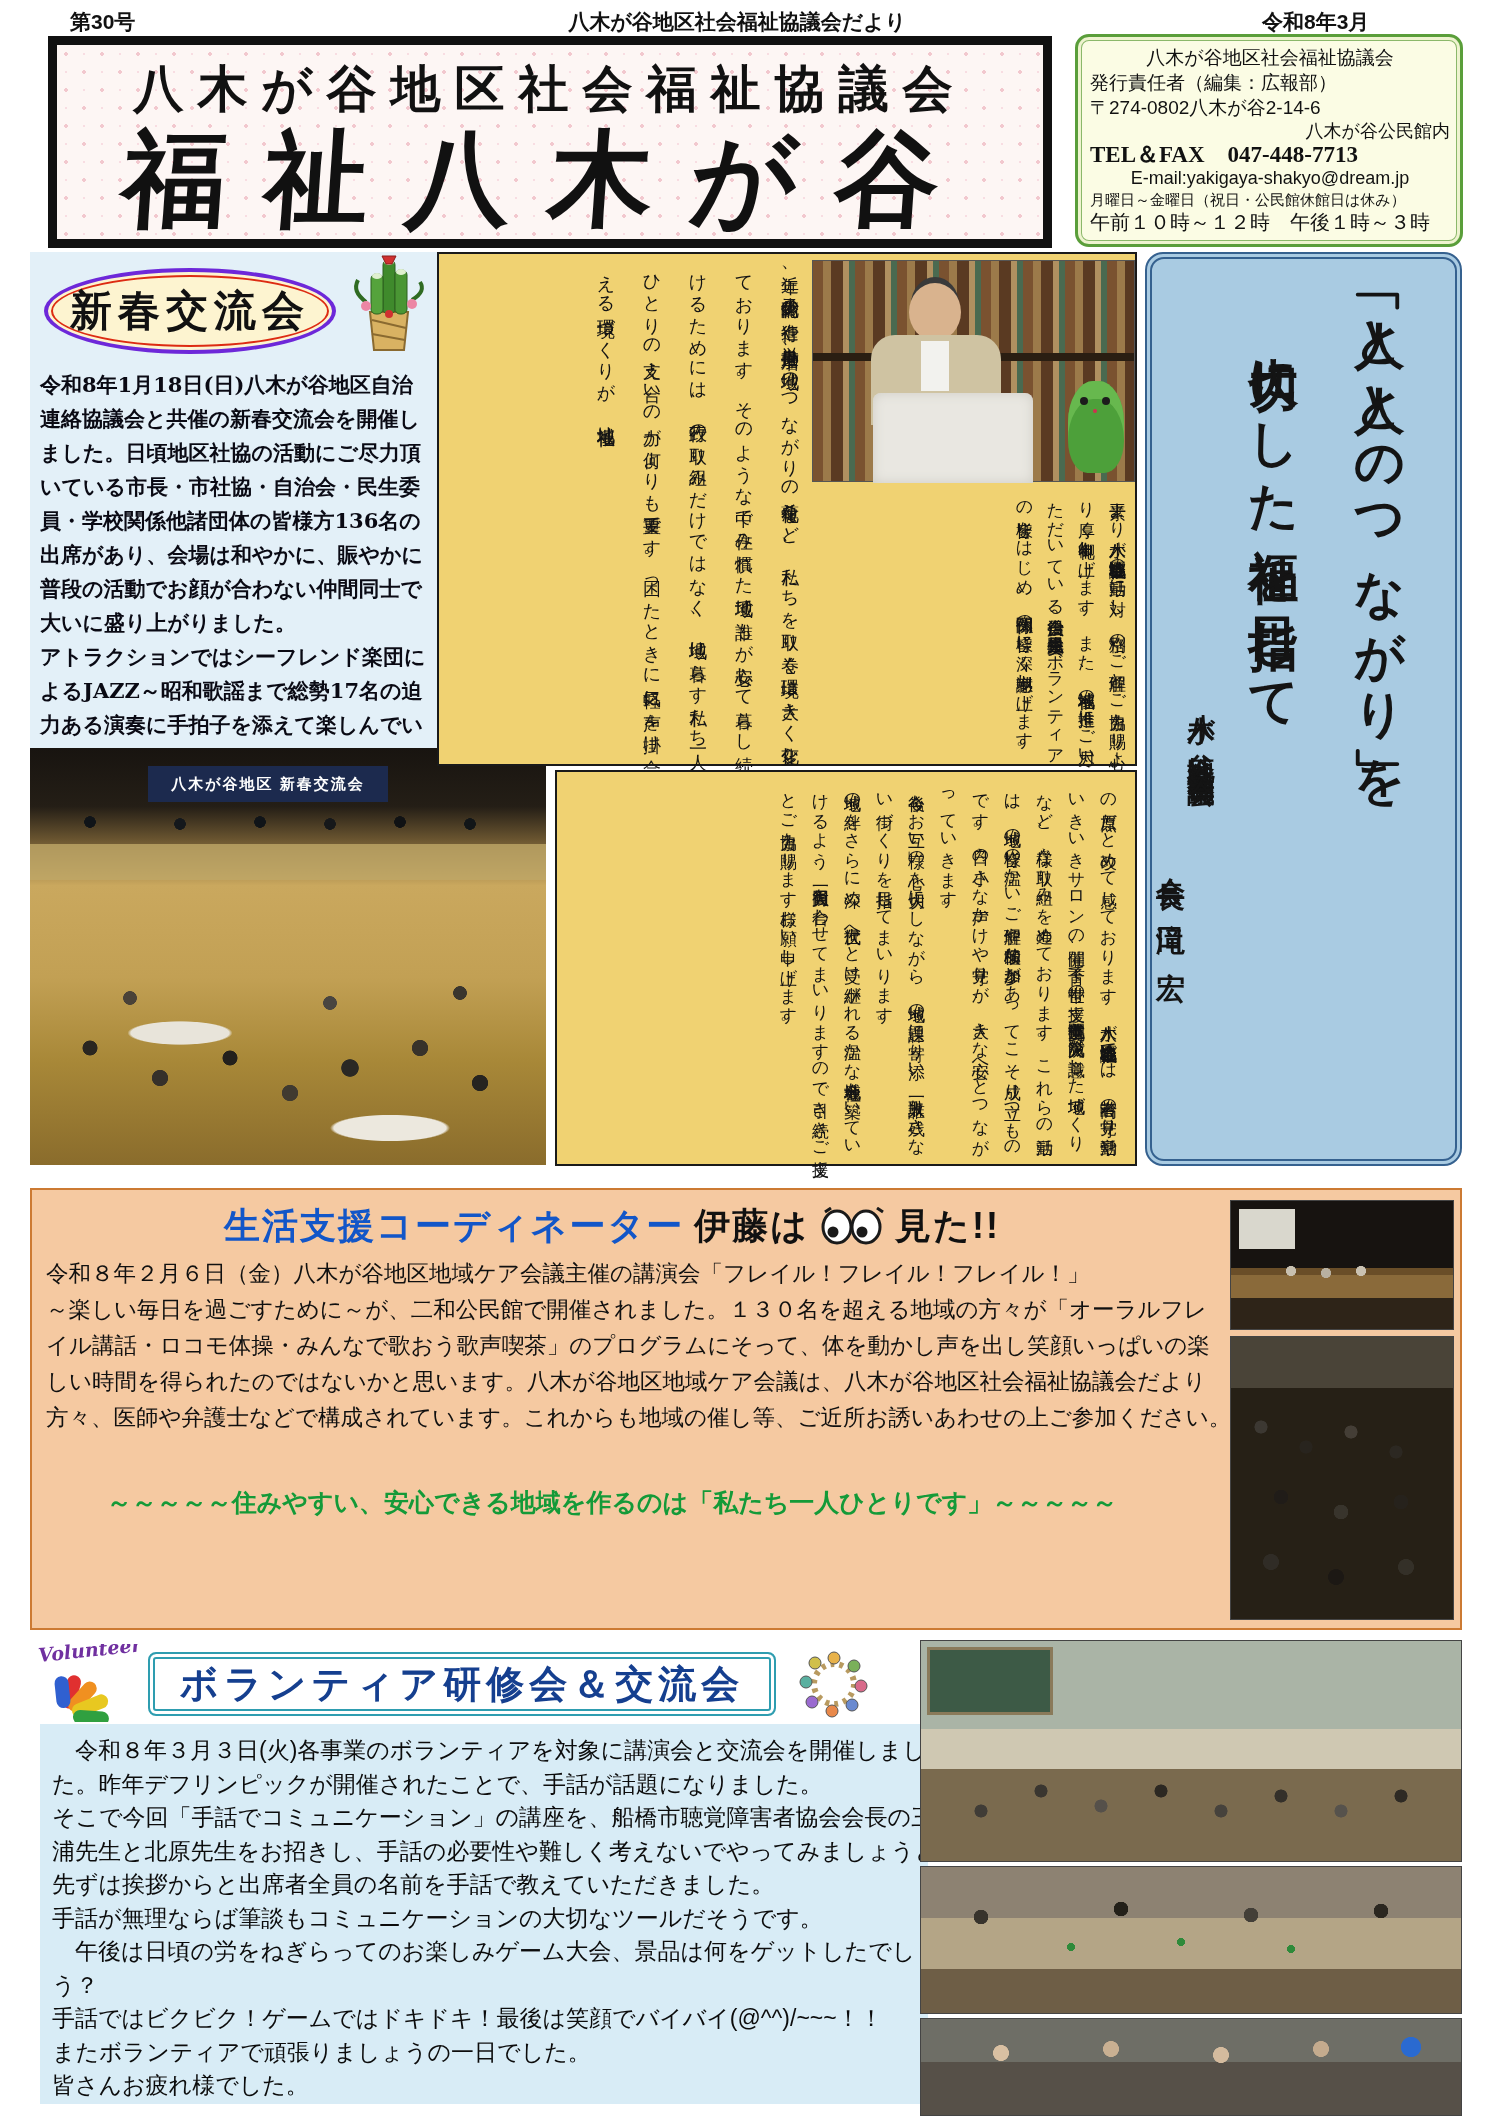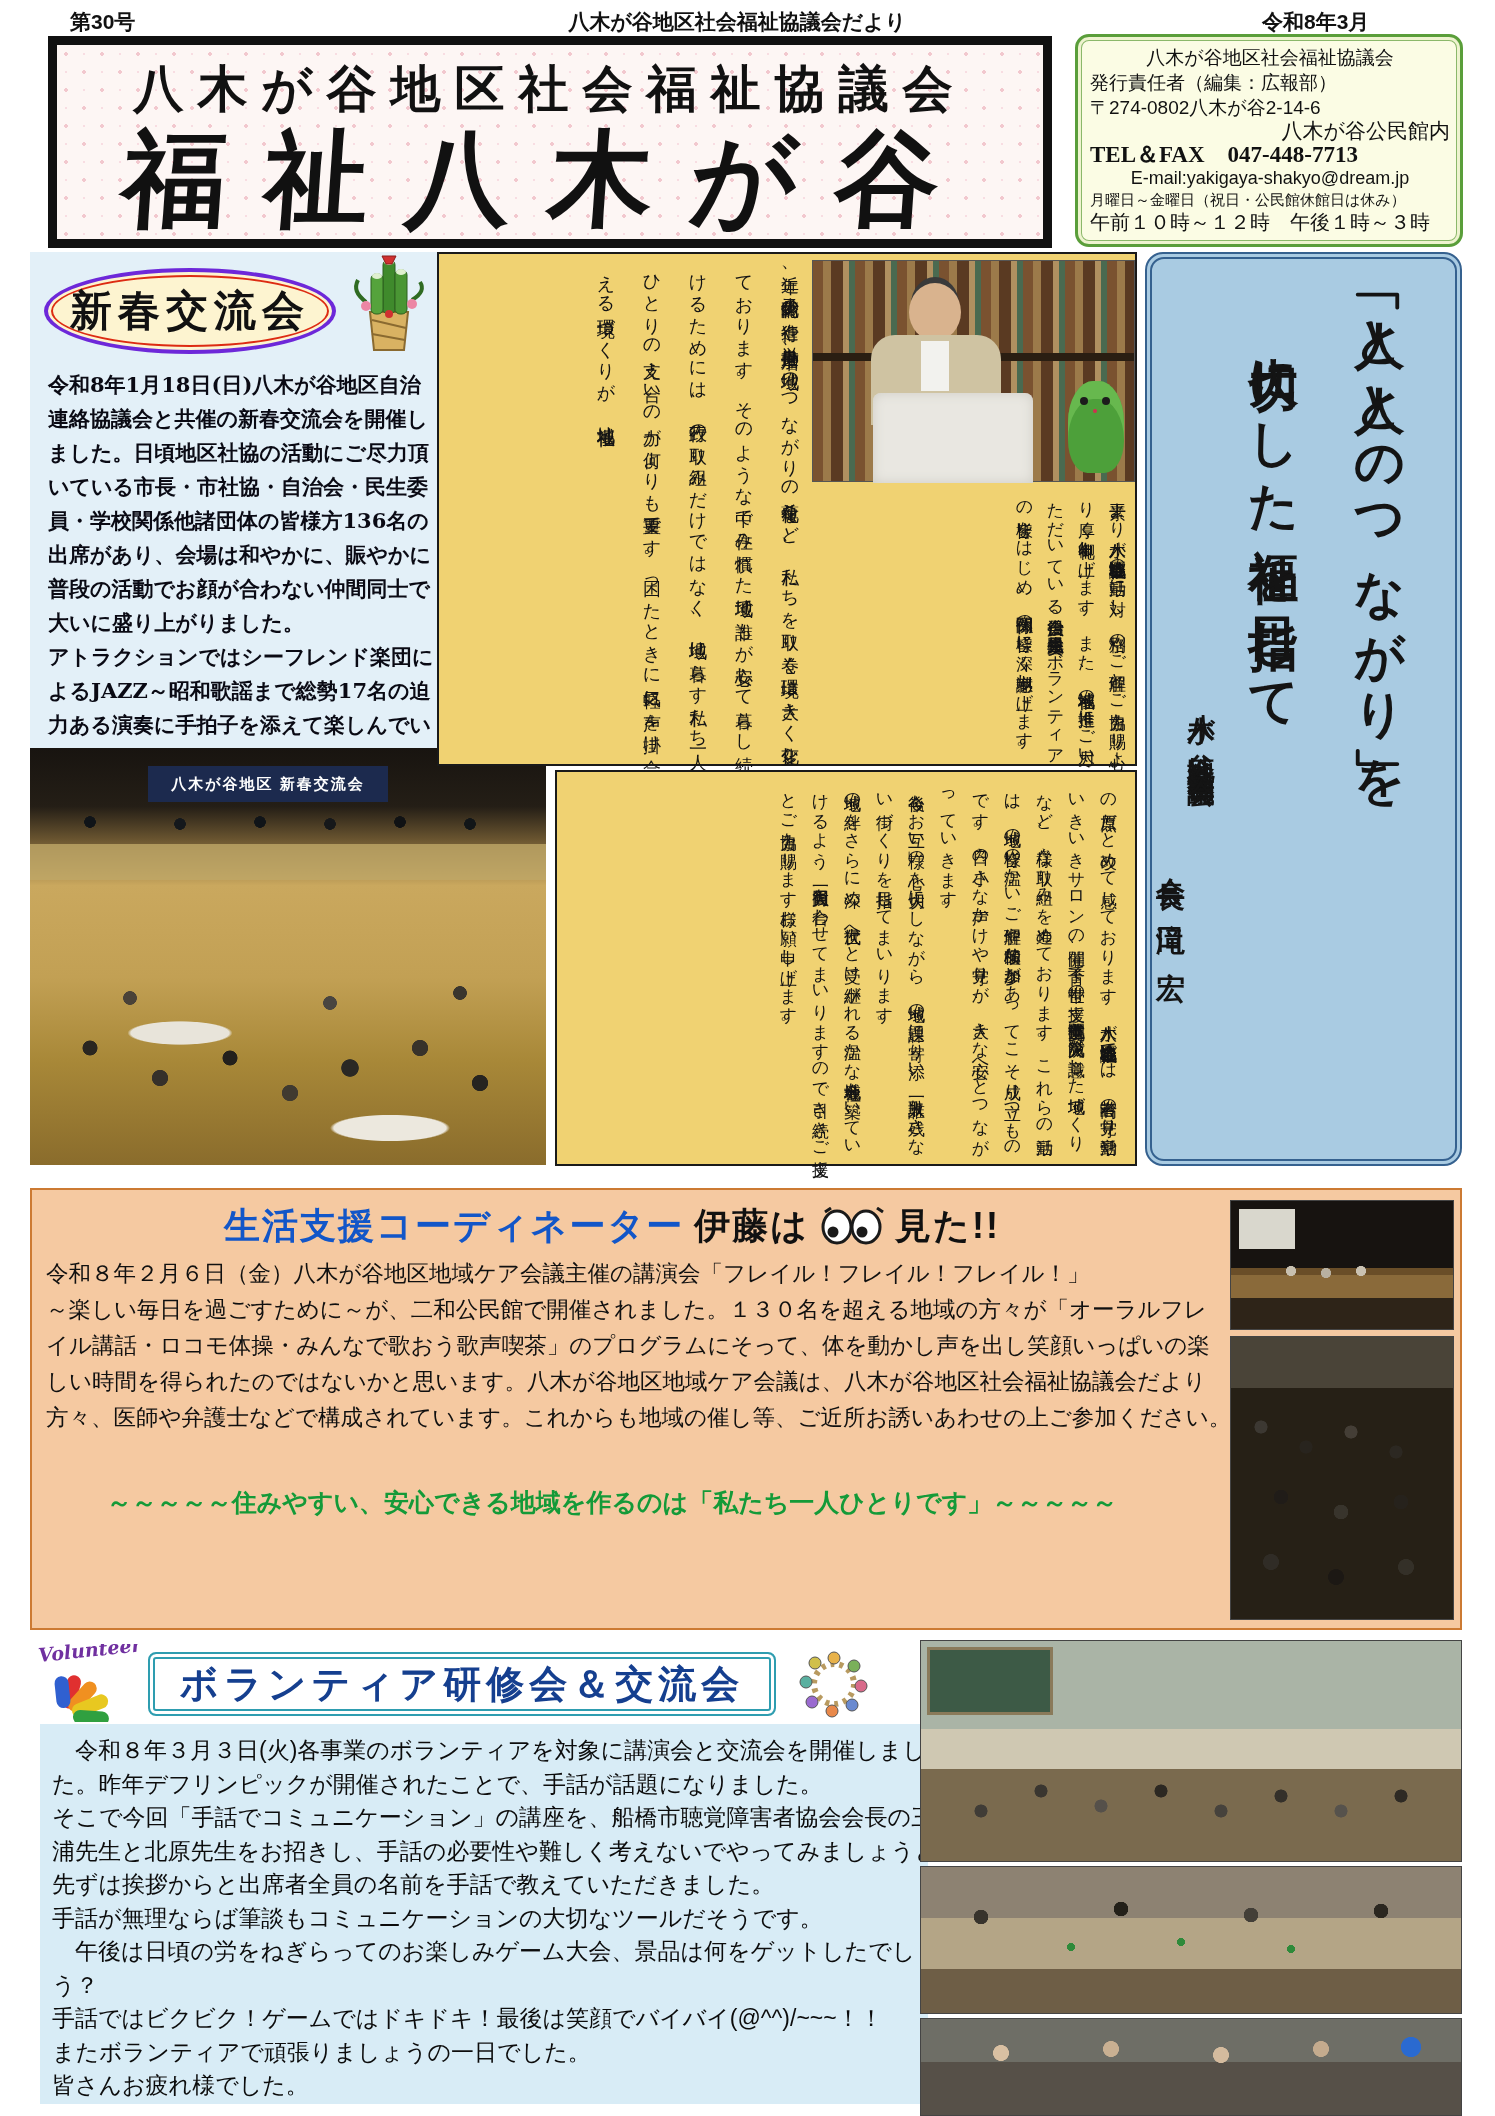--- a/index.html
+++ b/index.html
@@ -20,34 +20,34 @@
       radial-gradient(circle 1.6px at 9px 27px, #f8dde2 60%, transparent 70%);
     background-size:36px 36px; text-align:center; }
   #masthead .org { font-size:50px; font-weight:bold; letter-spacing:14px; line-height:64px; margin-top:12px; font-family:"Liberation Sans","DejaVu Sans",sans-serif; }
   #masthead .callig { font-size:104px; font-weight:bold; letter-spacing:38px; line-height:116px; font-family:"DejaVu Serif","Liberation Serif",serif; transform:skewX(-4deg); }
 
   
   #pubbox { left:1075px; top:34px; width:388px; height:213px; background:#fbfce4;
     border:3px solid #5a9e3a; border-radius:14px; box-shadow: inset 0 0 0 3px #eef3cf, inset 0 0 0 4px #8bb86a;
     padding:8px 10px 4px 12px; line-height:25px; font-size:19px; }
   #pubbox .c { text-align:center; }
-  #pubbox .r { text-align:right; font-size:21px; line-height:22px; }
+  #pubbox .r { text-align:right; font-size:18px; line-height:22px; }
   #pubbox .tel { font-weight:bold; font-size:23px; font-family:"Liberation Serif","DejaVu Serif",serif; }
   #pubbox .mail { font-size:18px; text-align:center; line-height:22px; }
   #pubbox .hours1 { font-size:15px; line-height:22px; }
   #pubbox .hours2 { font-size:20px; line-height:22px; }
 
   
   #shinshun { left:30px; top:252px; width:407px; height:496px; background:#e3f0f8; }
   #badge { position:absolute; left:14px; top:16px; width:292px; height:86px; background:#fdf4d0;
     border:4px solid #6d28d9; border-radius:50%; }
   #badge:before { content:""; position:absolute; inset:3px; border:2px solid #dd2b12; border-radius:50%; }
   #badge .t { position:relative; text-align:center; line-height:78px; font-size:42px; font-weight:bold;
     letter-spacing:6px; font-family:"DejaVu Serif","Liberation Serif",serif; }
-  .handtext { font-family:"DejaVu Serif","Liberation Serif",serif; font-weight:bold; font-size:21px; line-height:34px; color:#0a0a14;margin-left:8px; }
+  .handtext { font-family:"DejaVu Serif","Liberation Serif",serif; font-weight:bold; font-size:21px; line-height:34px; color:#0a0a14; }
   #shinshun .body { position:absolute; left:10px; top:116px; width:392px; }
 
   
   #event-photo { left:30px; top:748px; width:516px; height:417px;
     background:
       radial-gradient(circle 12px at 60px 300px, #2a2620 60%, transparent 65%),
       radial-gradient(circle 13px at 130px 330px, #35302a 60%, transparent 65%),
       radial-gradient(circle 12px at 200px 310px, #23201c 60%, transparent 65%),
       radial-gradient(circle 13px at 260px 345px, #403a30 60%, transparent 65%),
       radial-gradient(circle 14px at 320px 320px, #2a2824 60%, transparent 65%),

